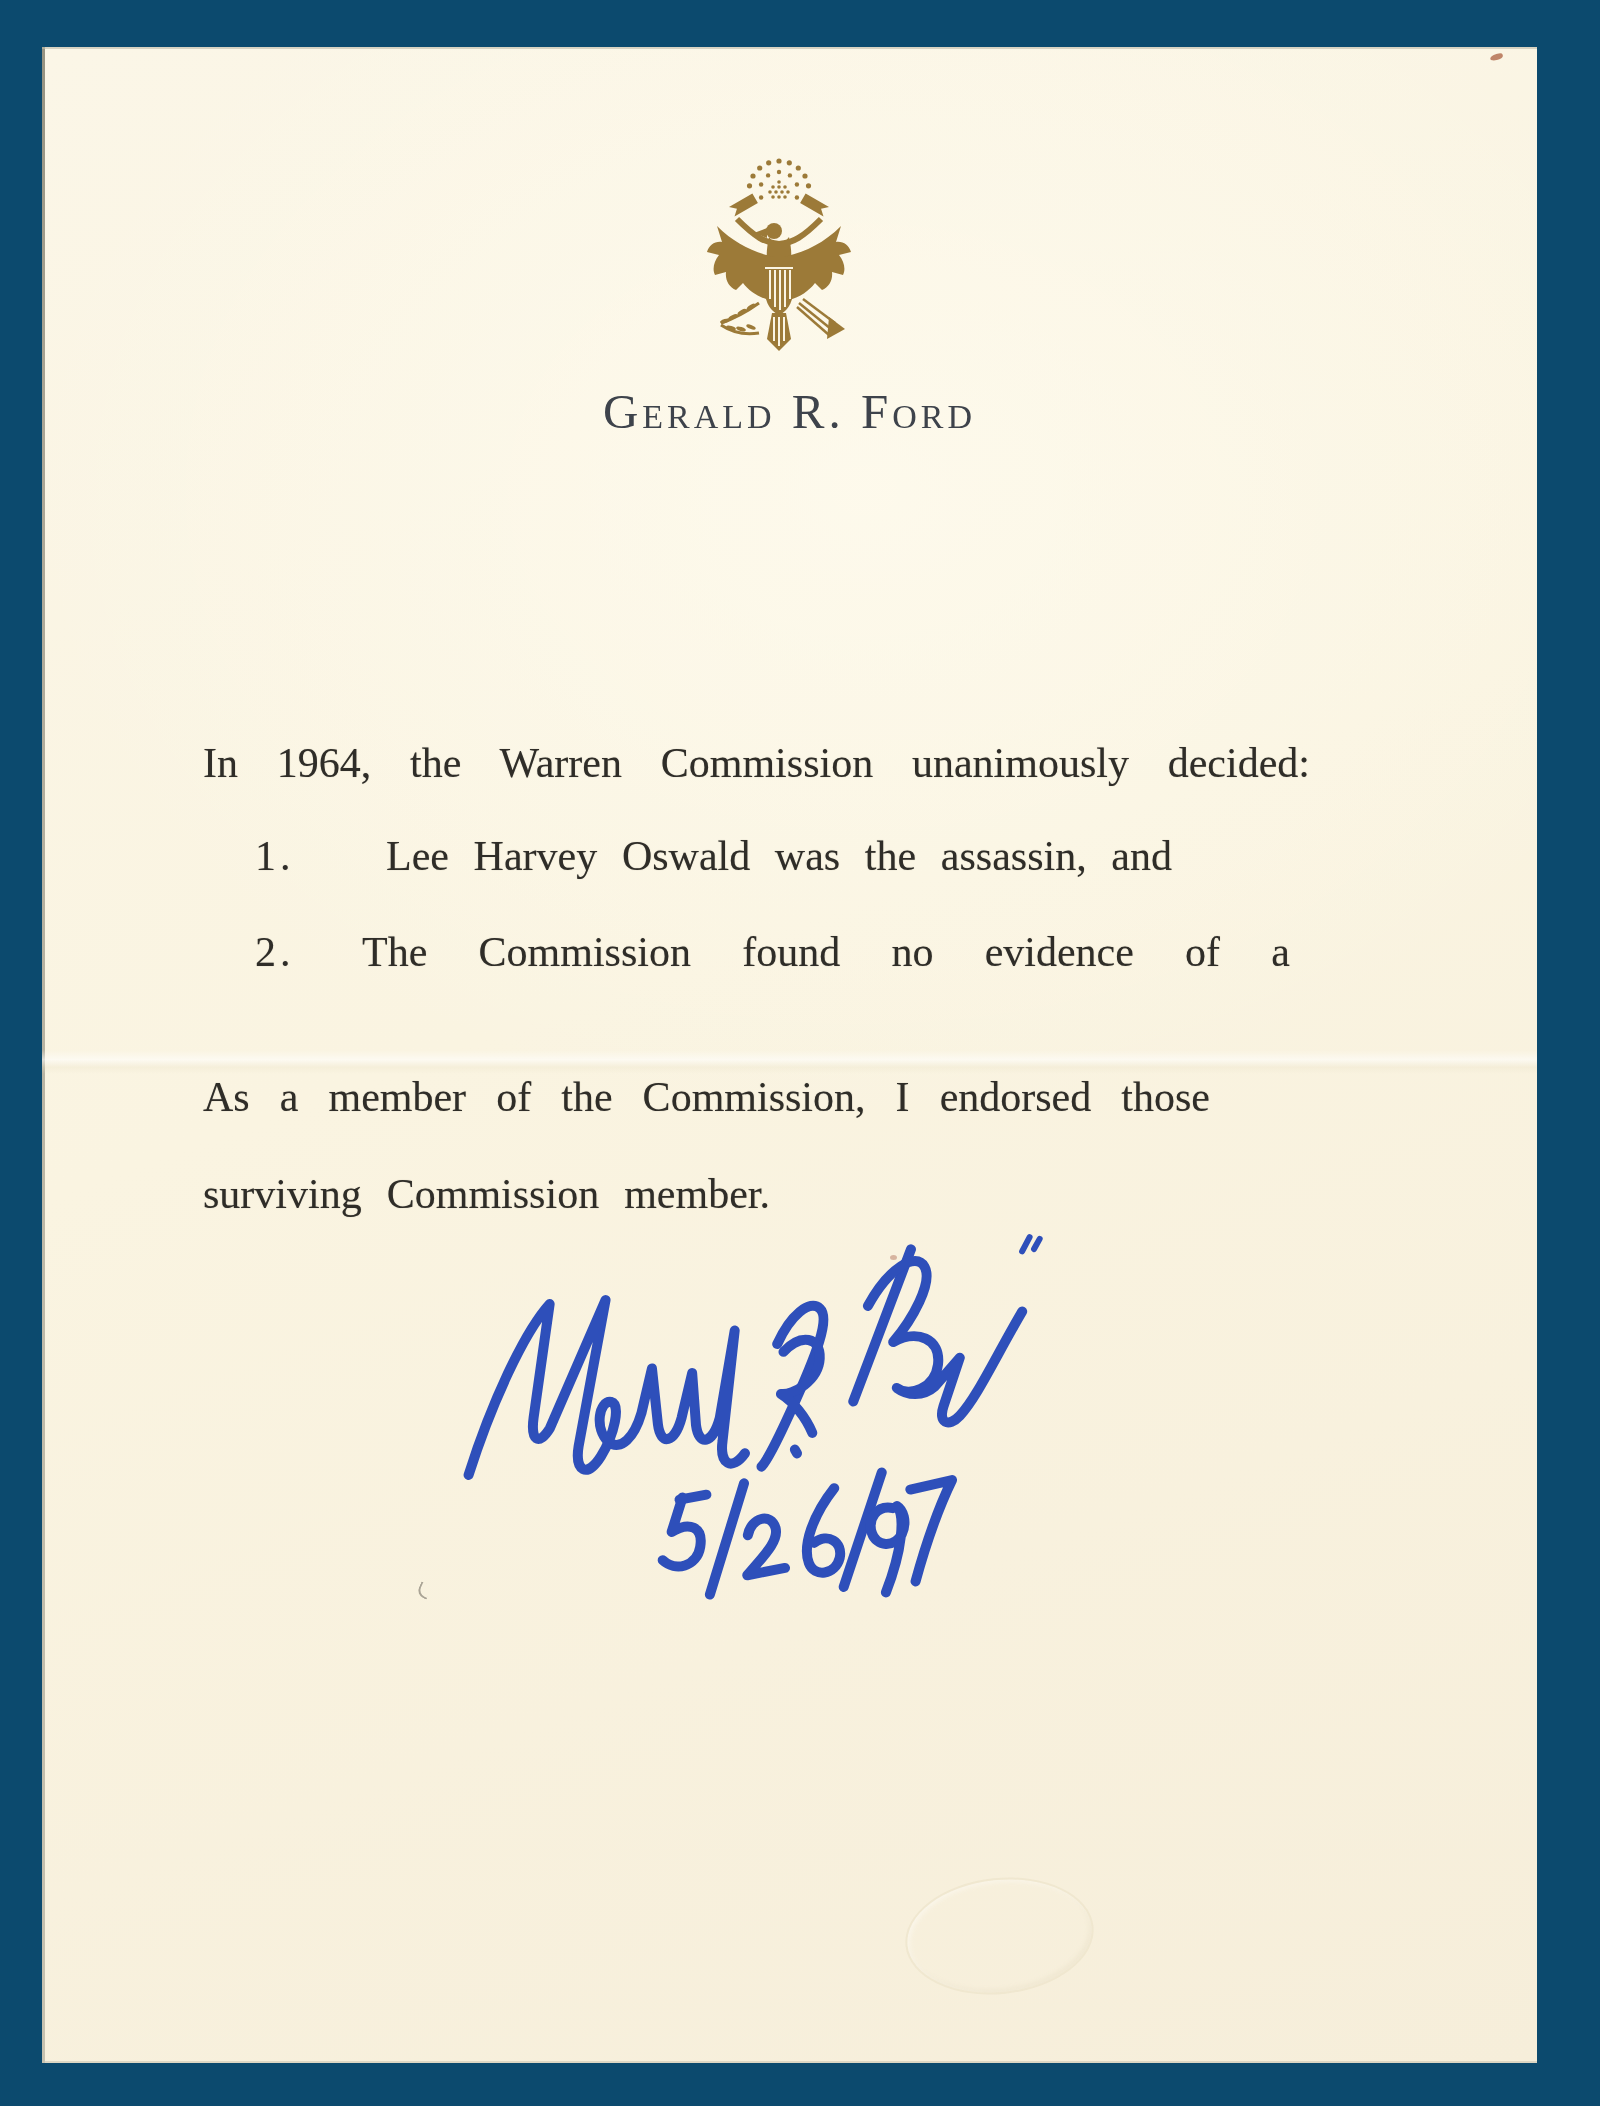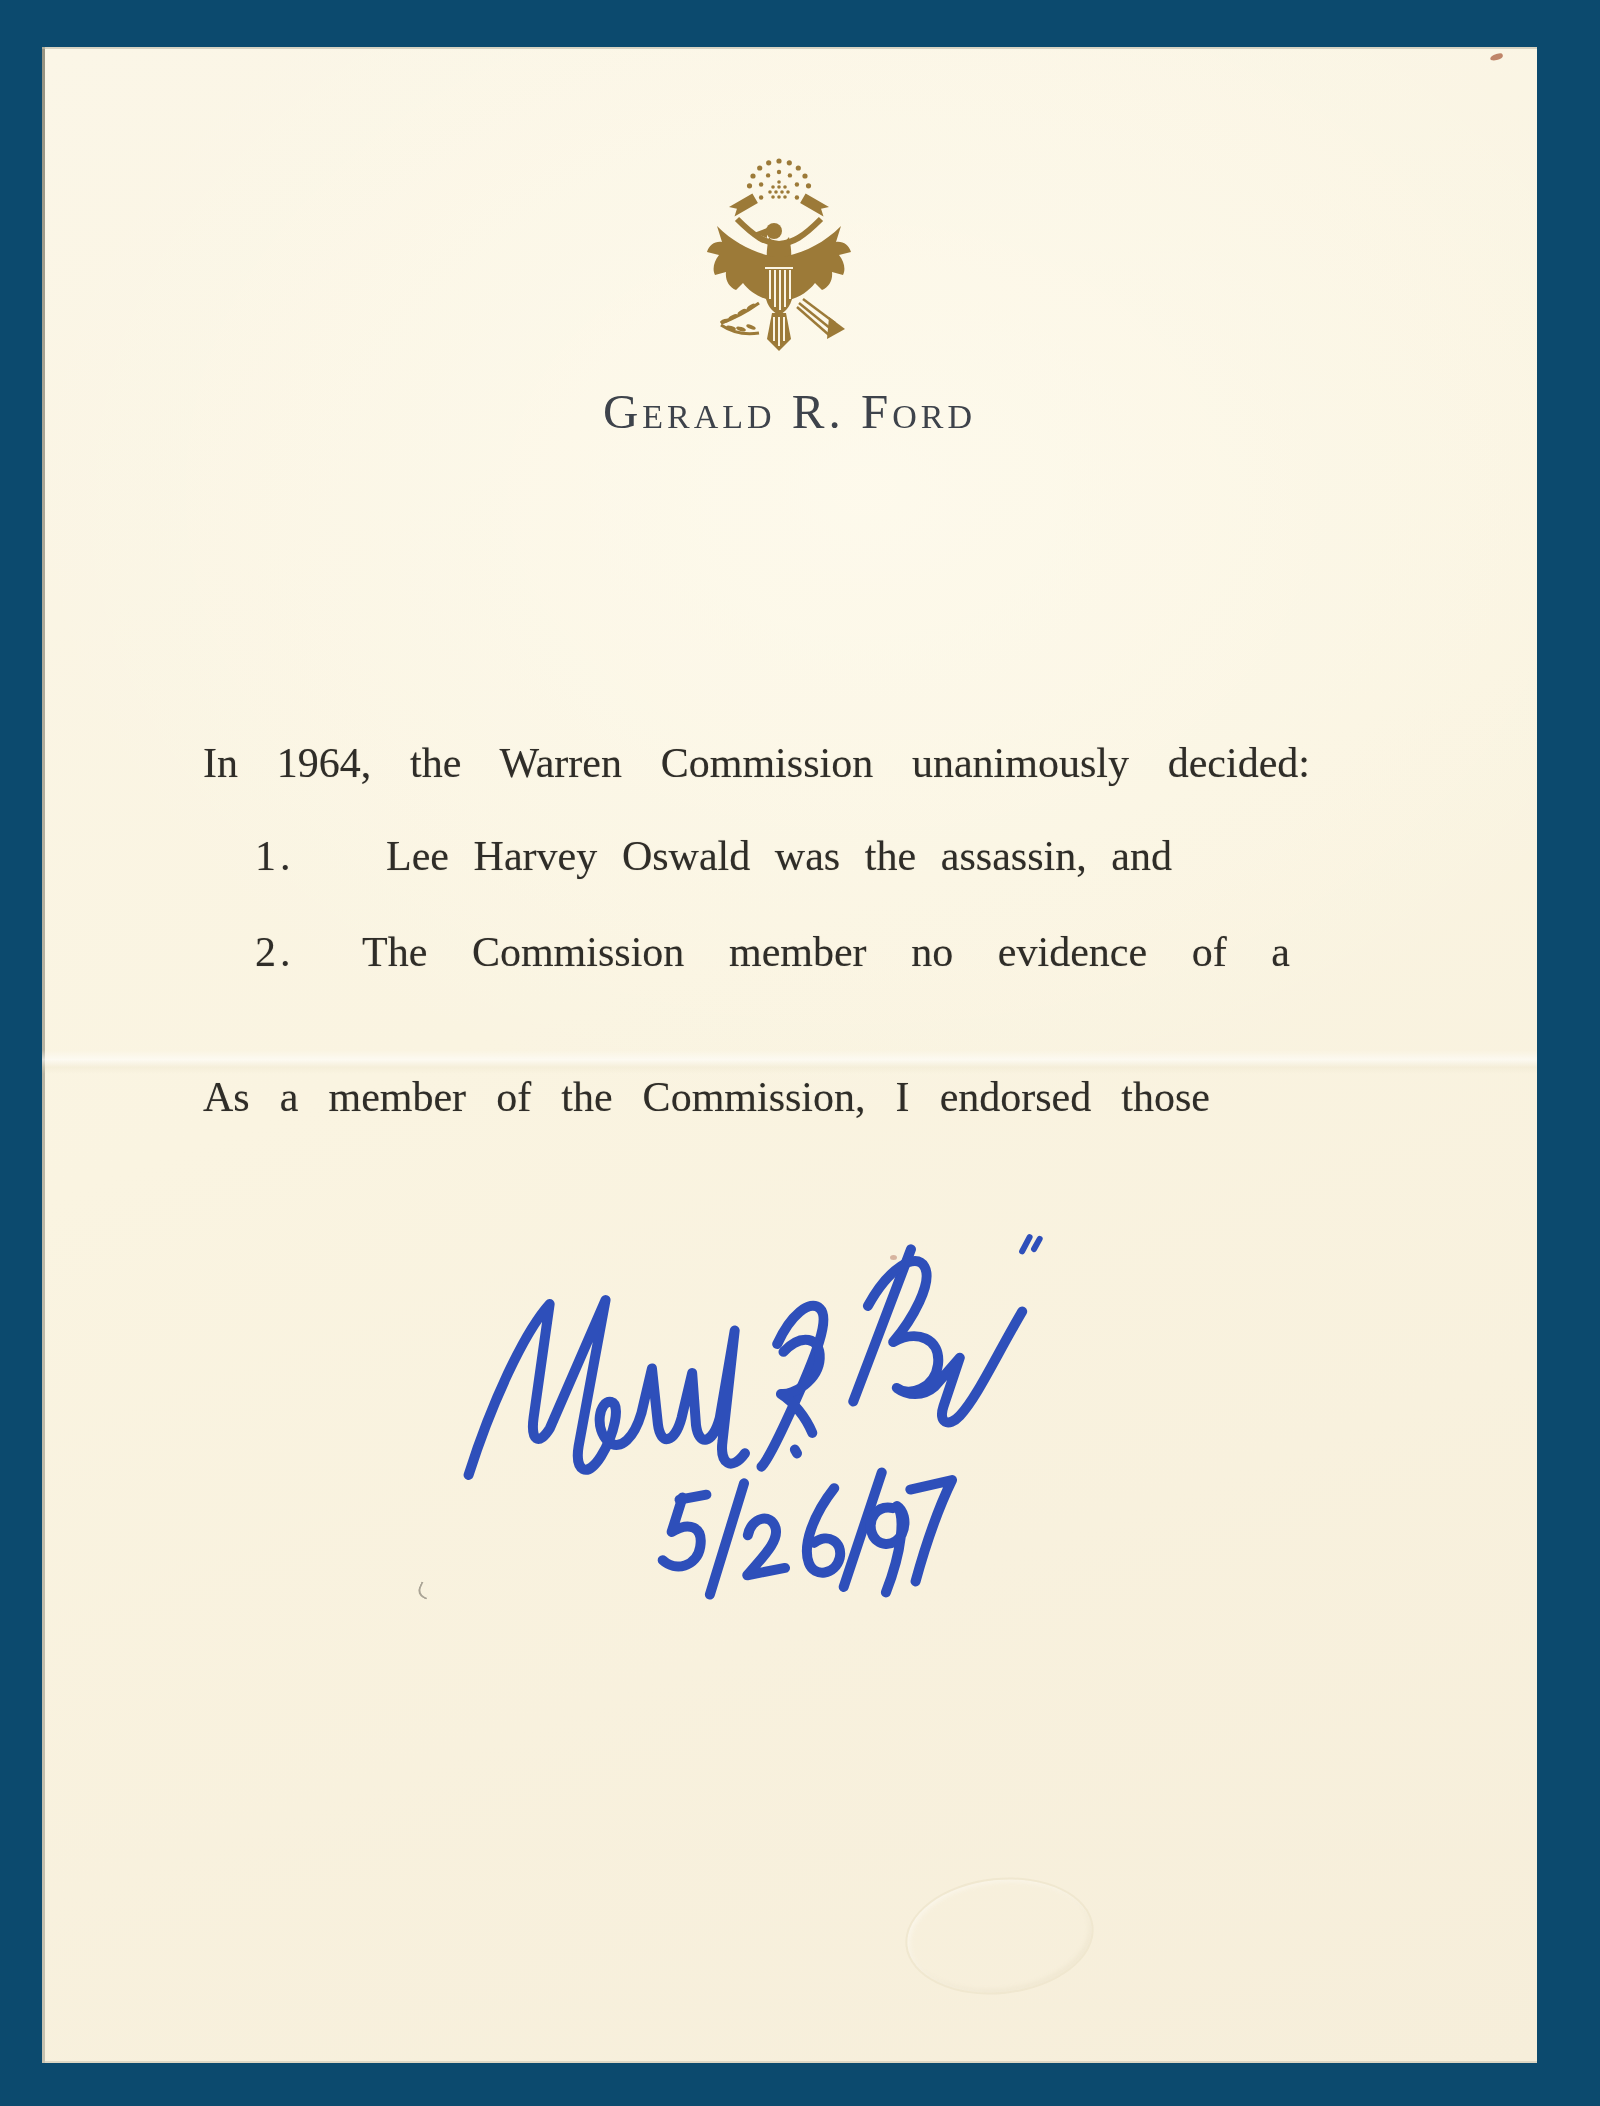--- a/index.html
+++ b/index.html
@@ -172,25 +172,26 @@
     </svg>
 
     <div class="title">Gerald R. Ford</div>
 
     <div class="bline" style="left:161px;top:692px;width:1107px;">In 1964, the Warren Commission unanimously decided:</div>
 
     <div class="num" style="left:213px;top:785px;">1.</div>
     <div class="bline" style="left:320px;top:785px;width:786px;margin-left:24px;">Lee Harvey Oswald was the assassin, and</div>
 
     <div class="num" style="left:213px;top:881px;">2.</div>
-    <div class="bline" style="left:320px;top:881px;width:928px;">The Commission member no evidence of a</div>
+    <div class="bline" style="left:320px;top:881px;width:928px;">The Commission found no evidence of a</div>
 
     <div class="crease"></div>
 
     <div class="bline" style="left:161px;top:1026px;width:1007px;">As a member of the Commission, I endorsed those</div>
+    <div class="bline" style="left:161px;top:1123px;width:567px;">surviving Commission member.</div>
 
     <svg class="signature" viewBox="0 0 620 400">
       <g fill="none" stroke="#2e4fba" stroke-width="10" stroke-linecap="round" stroke-linejoin="round" transform="rotate(-2 310 200)">
 
         <path d="M 25,240 C 50,170 85,100 112,72 L 92,185 C 88,208 96,214 108,196 L 168,70 L 136,215 C 131,240 143,248 158,226 C 172,205 180,175 170,172 C 158,170 152,198 166,212 C 178,222 192,208 200,184 L 212,140 L 216,196 C 218,218 232,216 240,190 L 252,146 L 254,198 C 256,220 270,218 278,192 L 296,105 L 280,215 C 276,238 288,246 302,228"></path>
 
         <path d="M 338,120 C 352,92 372,76 382,86 C 392,96 378,130 348,190 C 334,218 324,236 318,242"></path>
         <path d="M 344,128 C 362,110 382,114 380,136 C 378,158 352,172 340,170 C 352,178 364,194 370,210"></path>
         <path d="M 352,226 L 354,230"></path>
 

